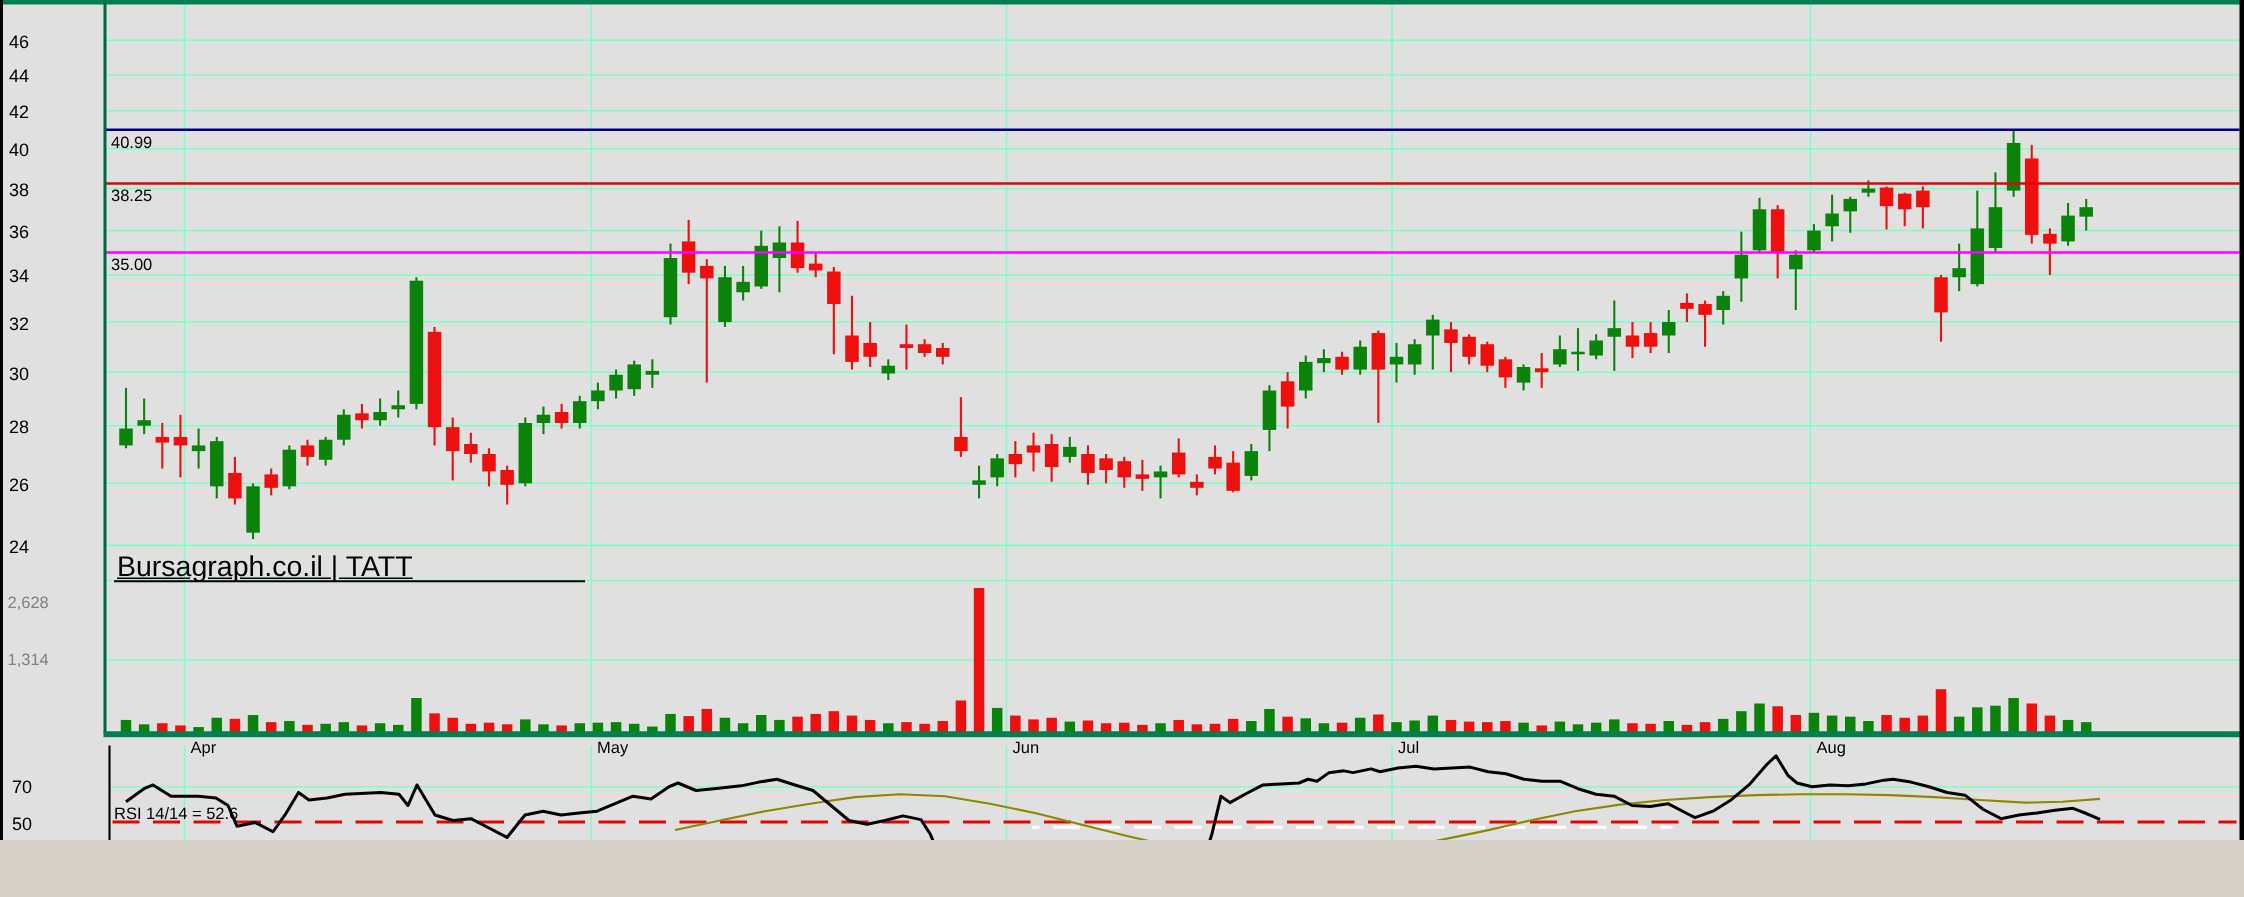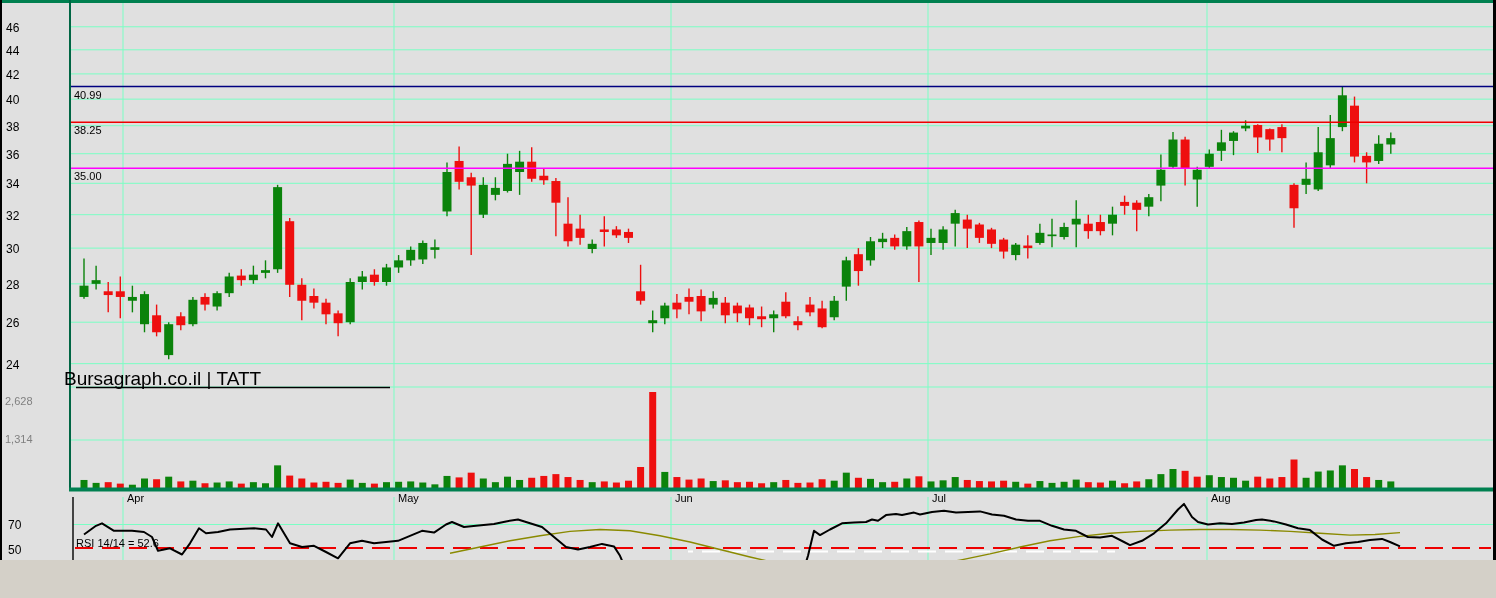--- a/index.html
+++ b/index.html
@@ -1,22 +1,22 @@
 <!DOCTYPE html>
 <html><head>
 <meta charset="utf-8">
 <style>
   html,body{margin:0;padding:0;background:#d4d0c8;}
   #screen{
     position:relative;width:1496px;height:560px;background:#e5e5e5;
     font-family:"Liberation Sans",sans-serif;overflow:hidden;
   }
   #watermark{
-    position:absolute;left:64px;top:368px;font-size:19px;color:#000;
-    letter-spacing:0px;z-index:5;
+    position:absolute;left:78px;top:368px;font-size:19px;color:#000;
+    letter-spacing:0px;z-index:5;text-decoration:underline;
   }
   #rsi-label{
     position:absolute;left:76px;top:501px;font-size:11px;color:#000;z-index:5;margin-top:36px;
   }
   svg{position:absolute;left:0;top:0;}
 </style>
 </head>
 <body>
 
 <div id="screen">

